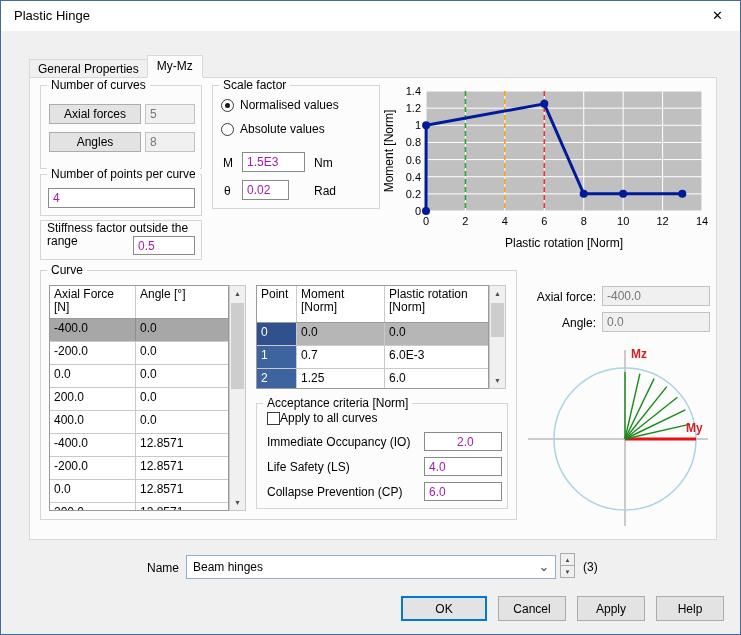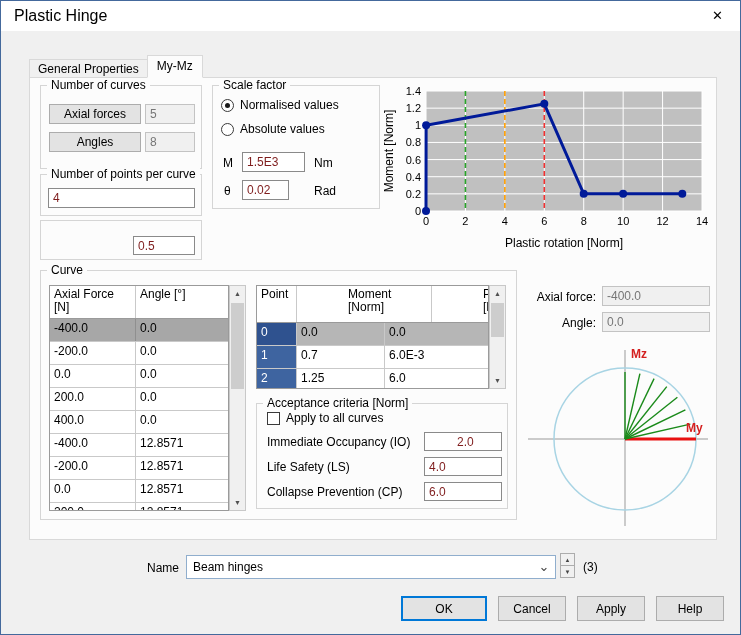--- a/index.html
+++ b/index.html
@@ -1,48 +1,48 @@
 <!DOCTYPE html>
 <html><head>
 <meta charset="utf-8">
 <style>
   html,body{margin:0;padding:0;background:#d4d4d4;font-family:"Liberation Sans",sans-serif;}
   #dialog{position:relative;width:741px;height:635px;background:#f0f0f0;border:1px solid #44699c;box-sizing:border-box;overflow:hidden;font-size:12px;color:#000;}
   .abs{position:absolute;box-sizing:border-box;}
   
   .titlebar{position:absolute;left:0;top:0;width:100%;height:30px;background:#ffffff;}
-  .titlebar .title{position:absolute;left:13px;top:0;line-height:30px;font-size:16px;}
+  .titlebar .title{position:absolute;left:13px;top:0;line-height:30px;font-size:13px;}
   .closebtn{position:absolute;right:0;top:0;width:45px;height:30px;text-align:center;line-height:30px;font-size:13px;cursor:pointer;}
   
   .tabs{position:absolute;left:28px;top:55px;display:flex;align-items:flex-end;z-index:5;height:22px;}
   .tab{background:#f0f0f0;border:1px solid #d9d9d9;padding:2px 8px;height:19px;box-sizing:border-box;margin-right:-1px;}
   .tab.active{background:#fcfcfc;padding:3px 9px;height:23px;border-bottom:1px solid #fcfcfc;position:relative;z-index:6;}
   .page{position:absolute;left:28px;top:76px;width:686px;height:461px;background:#fcfcfc;border:1px solid #d9d9d9;}
   
   .grp{position:absolute;border:1px solid #d5d5d5;box-sizing:border-box;}
   .grp>.gt{position:absolute;top:-8px;left:6px;background:#fcfcfc;padding:0 4px;white-space:nowrap;font-size:12px;}
   
   .wbtn{position:absolute;background:#e3e3e3;border:1px solid #acacac;font-family:"Liberation Sans",sans-serif;font-size:12px;color:#000;display:flex;align-items:center;justify-content:center;box-sizing:border-box;padding:0;}
-  .fld{position:absolute;border:1px solid #8a8a8a;background:#fff;font-family:"Liberation Sans",sans-serif;font-size:12px;color:#7f1d1d;padding:1px 4px;box-sizing:border-box;line-height:16px;}
+  .fld{position:absolute;border:1px solid #8a8a8a;background:#fff;font-family:"Liberation Sans",sans-serif;font-size:12px;color:#a21caf;padding:1px 4px;box-sizing:border-box;line-height:16px;}
   .fld.ro{background:#f0f0f0;border-color:#c3c3c3;color:#767676;}
   .lbl{position:absolute;font-size:12px;white-space:nowrap;}
   .radio{position:absolute;display:flex;align-items:center;gap:6px;}
   .rdot{width:13px;height:13px;border:1px solid #3a3a3a;border-radius:50%;background:#fff;box-sizing:border-box;position:relative;flex:none;}
   .radio.sel .rdot::after{content:"";position:absolute;left:3px;top:3px;width:5px;height:5px;border-radius:50%;background:#1a1a1a;}
   .cbx{width:13px;height:13px;border:1px solid #3a3a3a;background:#fff;box-sizing:border-box;flex:none;}
-  .cbrow{position:absolute;display:flex;align-items:center;gap:6px;}
+  .cbrow{position:absolute;display:flex;align-items:center;}
   
   .tablewrap{position:absolute;display:flex;box-sizing:border-box;}
   .gtable{flex:1;background:#fff;border:1px solid #9a9a9a;overflow:hidden;box-sizing:border-box;}
   .gt-head{display:flex;background:#fff;border-bottom:1px solid #9a9a9a;}
   .gt-row{display:flex;height:22px;border-bottom:1px solid #c9c9c9;background:#fff;}
   .gt-cell{border-right:1px solid #c9c9c9;padding:2px 4px;box-sizing:border-box;font-size:12px;overflow:hidden;white-space:nowrap;flex:none;}
   .gt-head .gt-cell{white-space:normal;line-height:13px;}
   #curve-table .gt-head{height:32px;}
-  #points-table .gt-head{height:36px;gap:47px;}
+  #points-table .gt-head{height:36px;}
   #curve-table .c0{width:86px;} #curve-table .c1{width:93px;}
   #points-table .c0{width:40px;} #points-table .c1{width:88px;} #points-table .c2{width:104px;}
   #curve-table .gt-row.sel{background:#a7a7a7;}
   #curve-table .gt-row.sel .gt-cell{border-right-color:#8f8f8f;}
   .rowhead{background:#3e64a0;color:#fff;}
   .gt-row.sel .rowhead{background:#2f528f;}
   #points-table .gt-row.sel .gt-cell:not(.rowhead){background:#b6b6b6;}
   
   .vscroll{width:17px;background:#f0f0f0;border:1px solid #c8c8c8;display:flex;flex-direction:column;box-sizing:border-box;}
   .sb-btn{height:15px;display:flex;align-items:center;justify-content:center;font-size:7px;color:#505050;flex:none;}
@@ -88,20 +88,21 @@
       <button class="wbtn" style="left:8px;top:46px;width:92px;height:20px">Angles</button>
       <div class="fld ro" style="left:104px;top:46px;width:50px;height:20px">8</div>
     </div>
 
     <div class="grp" style="left:10px;top:96px;width:162px;height:42px">
       <span class="gt">Number of points per curve</span>
       <input class="fld" style="left: 7px; top: 13px; width: 147px; height: 20px;" value="4">
     </div>
 
     <div class="grp" style="left:10px;top:142px;width:162px;height:40px">
+      <div class="lbl" style="left:6px;top:1px;width:150px;white-space:normal;line-height:13px">Stiffness factor outside the range</div>
       <input class="fld" style="left: 92px; top: 15px; width: 62px; height: 19px;" value="0.5">
     </div>
 
     <div class="grp" style="left:182px;top:7px;width:168px;height:124px">
       <span class="gt">Scale factor</span>
       <div class="radio sel" style="left:8px;top:12px">
         <span class="rdot"></span>
         <span>Normalised values</span>
       </div>
       <div class="radio" style="left:8px;top:36px">

